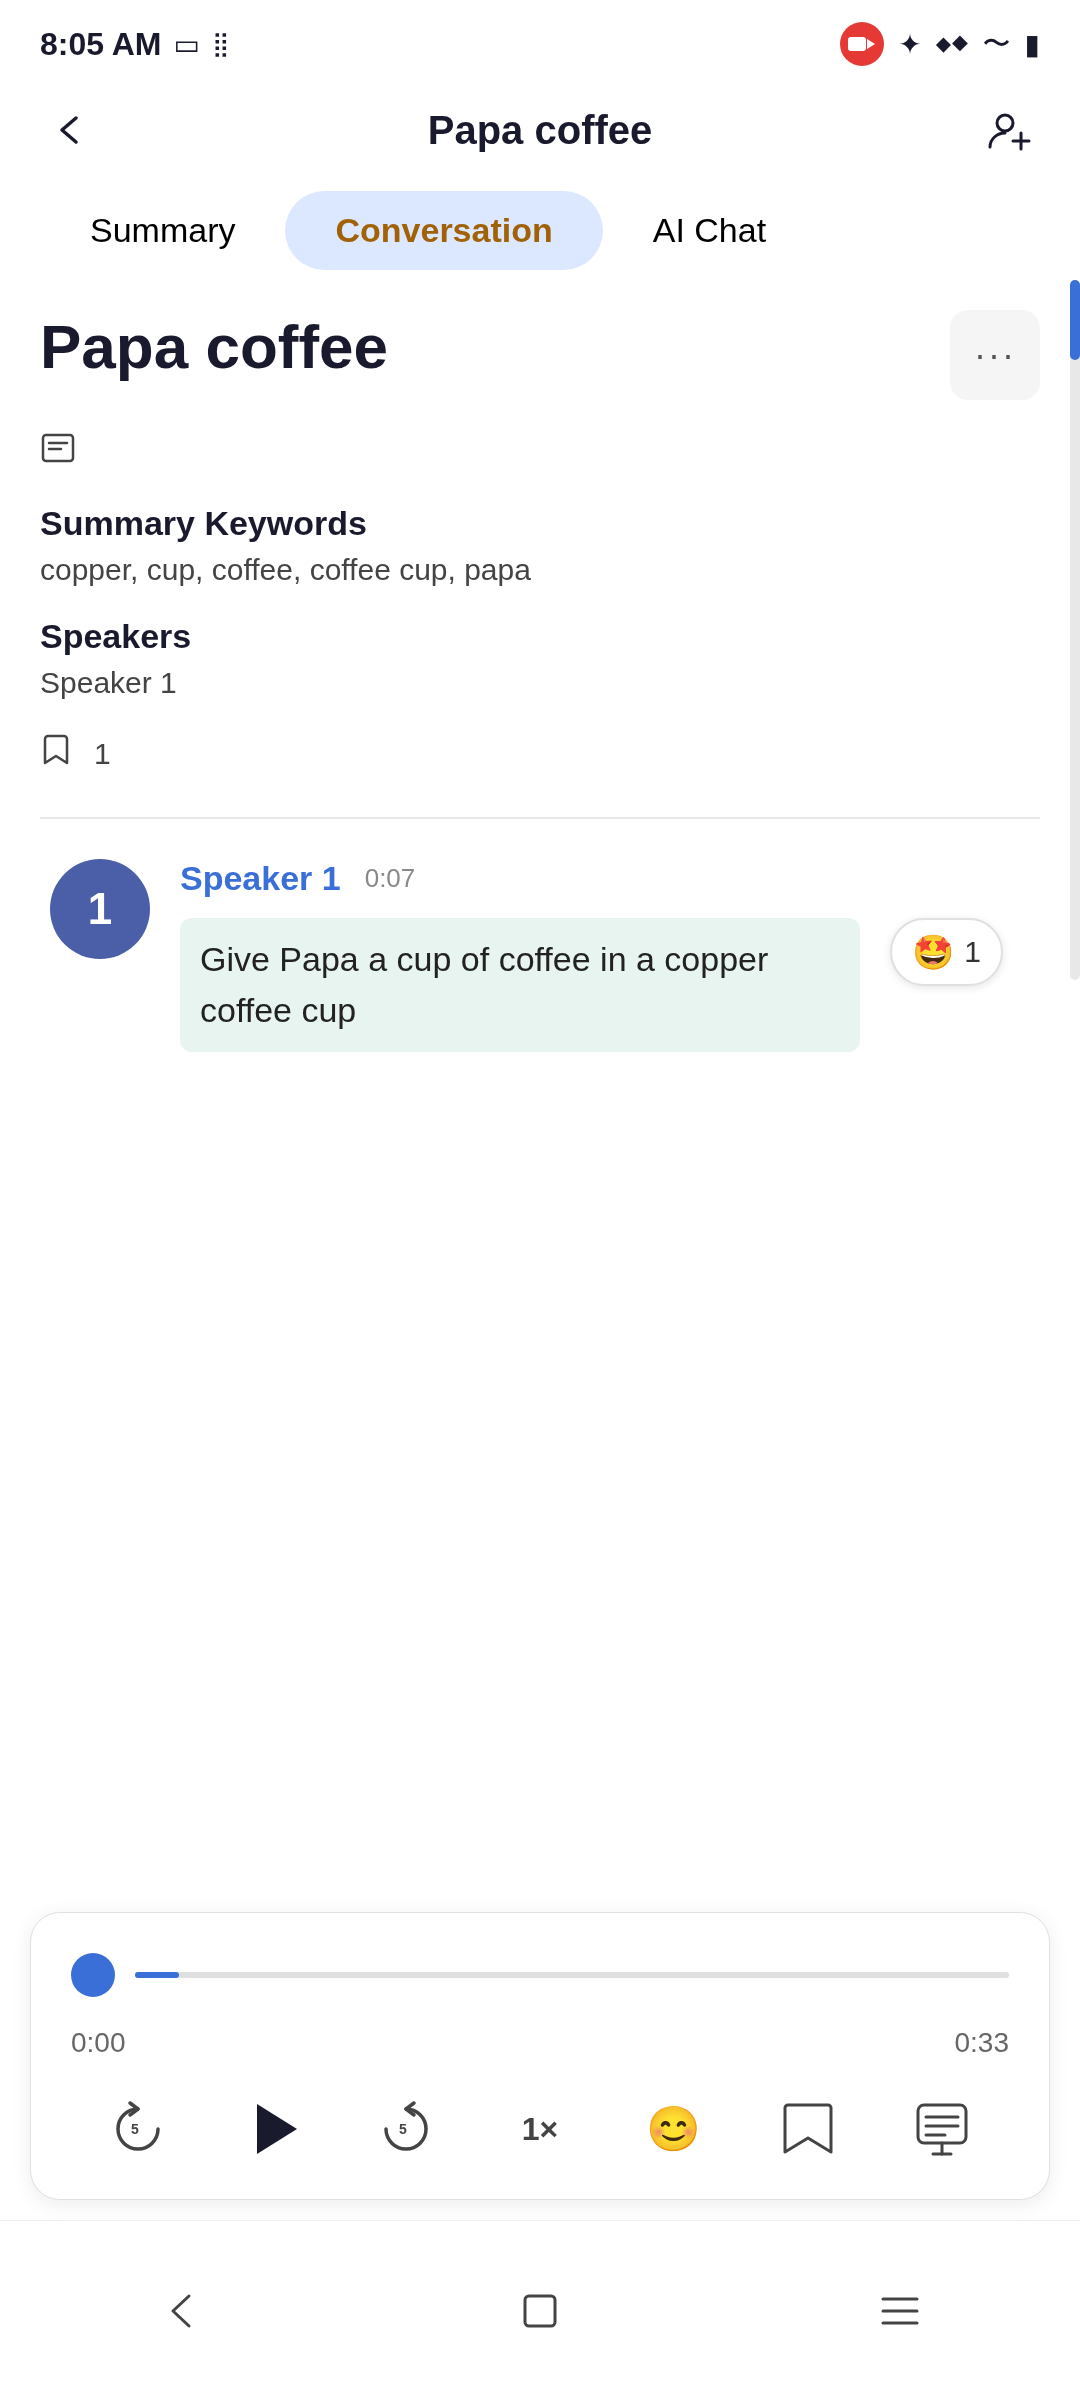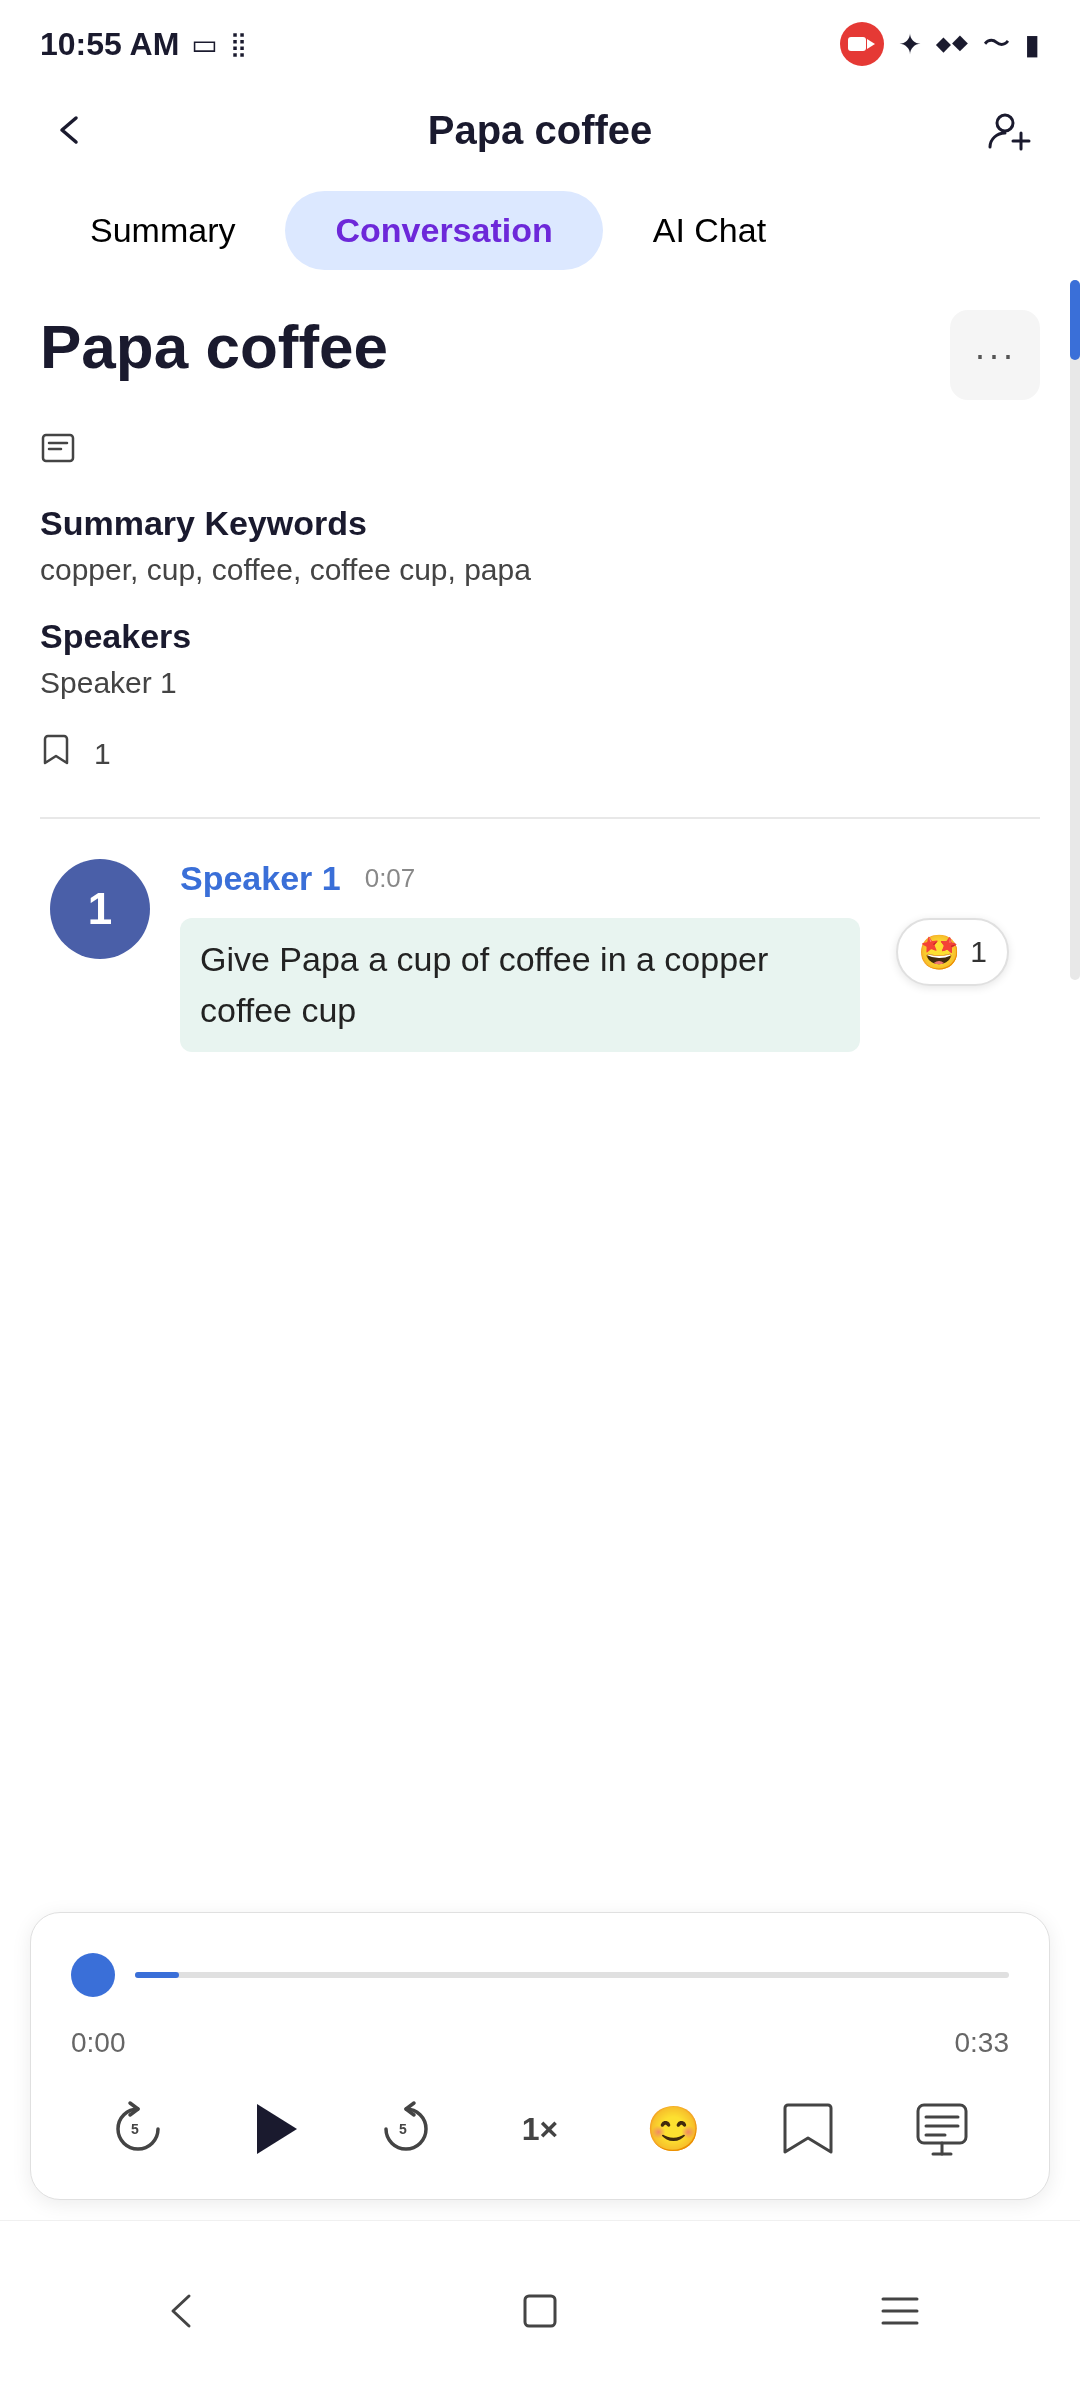--- a/index.html
+++ b/index.html
@@ -100,21 +100,21 @@
       padding: 20px 50px;
       border-radius: 50px;
       font-size: 34px;
       font-weight: 500;
       color: #000000;
       cursor: pointer;
     }
 
     .tab.active {
       background: #dce8ff;
-      color: #6d28d9;
+      color: #a16207;
       font-weight: 600;
     }
 
     
     .content {
       padding: 30px 40px;
     }
 
     
     .title-row {
@@ -266,21 +266,21 @@
     }
 
     .reaction-count {
       font-size: 30px;
       color: #333;
     }
 
     .speech-row {
       display: flex;
       align-items: flex-start;
-      gap: 16px;
+      gap: 10px;
     }
 
     
     .audio-player {
       position: absolute;
       bottom: 200px;
       left: 30px;
       right: 30px;
       background: #fff;
       border: 1px solid #e0e0e0;
@@ -398,21 +398,21 @@
       position: absolute;
       top: 0;
     }
 
   </style>
 </head>
 <body>
 
 <div class="status-bar">
   <div class="status-left">
-    <span class="status-time">10:55 AM</span>
+    <span class="status-time">8:05 AM</span>
     <span class="status-icon">▭</span>
     <span class="status-icon" style="font-size:24px;">⣿</span>
   </div>
   <div class="status-right">
     <div class="rec-badge">
       <svg width="28" height="20" viewBox="0 0 28 20" fill="white">
         <rect x="0" y="3" width="18" height="14" rx="3"></rect>
         <polygon points="19,5 27,10 19,15"></polygon>
       </svg>
     </div>

